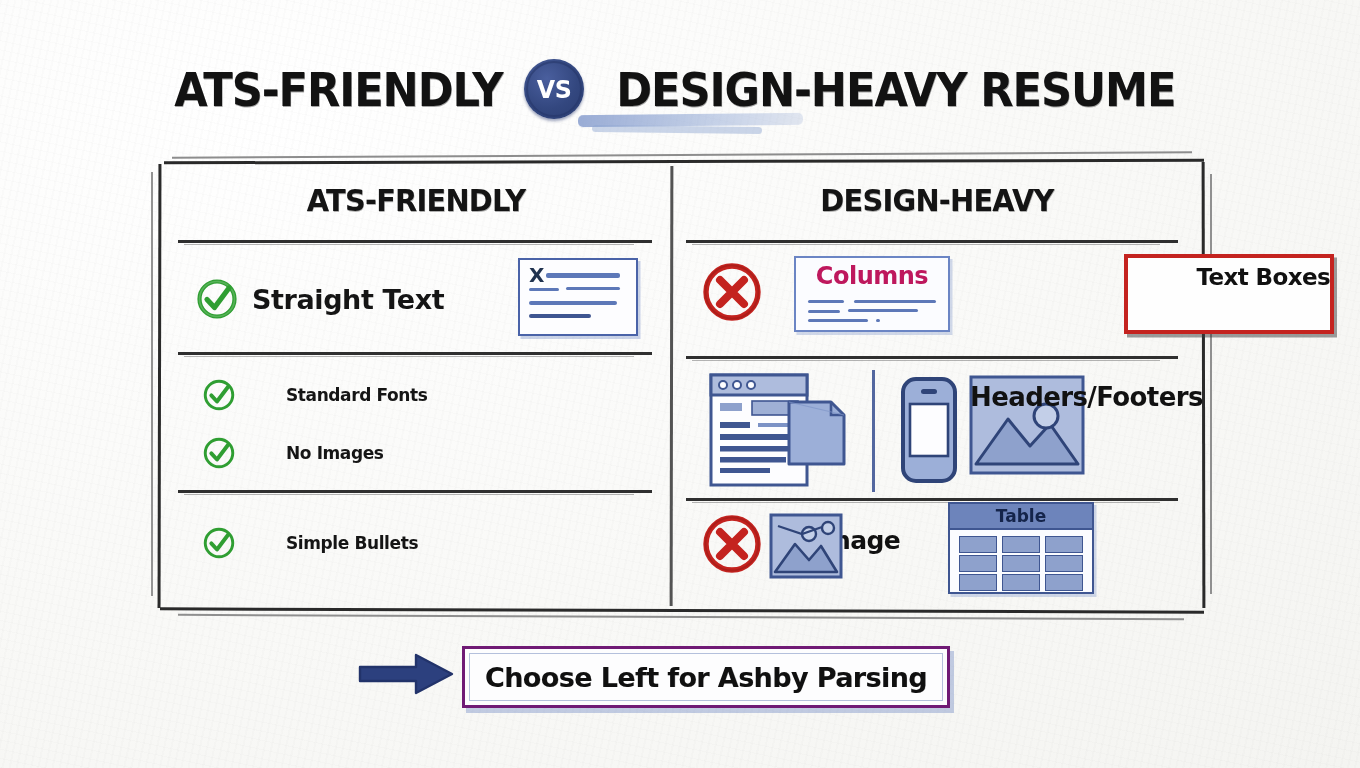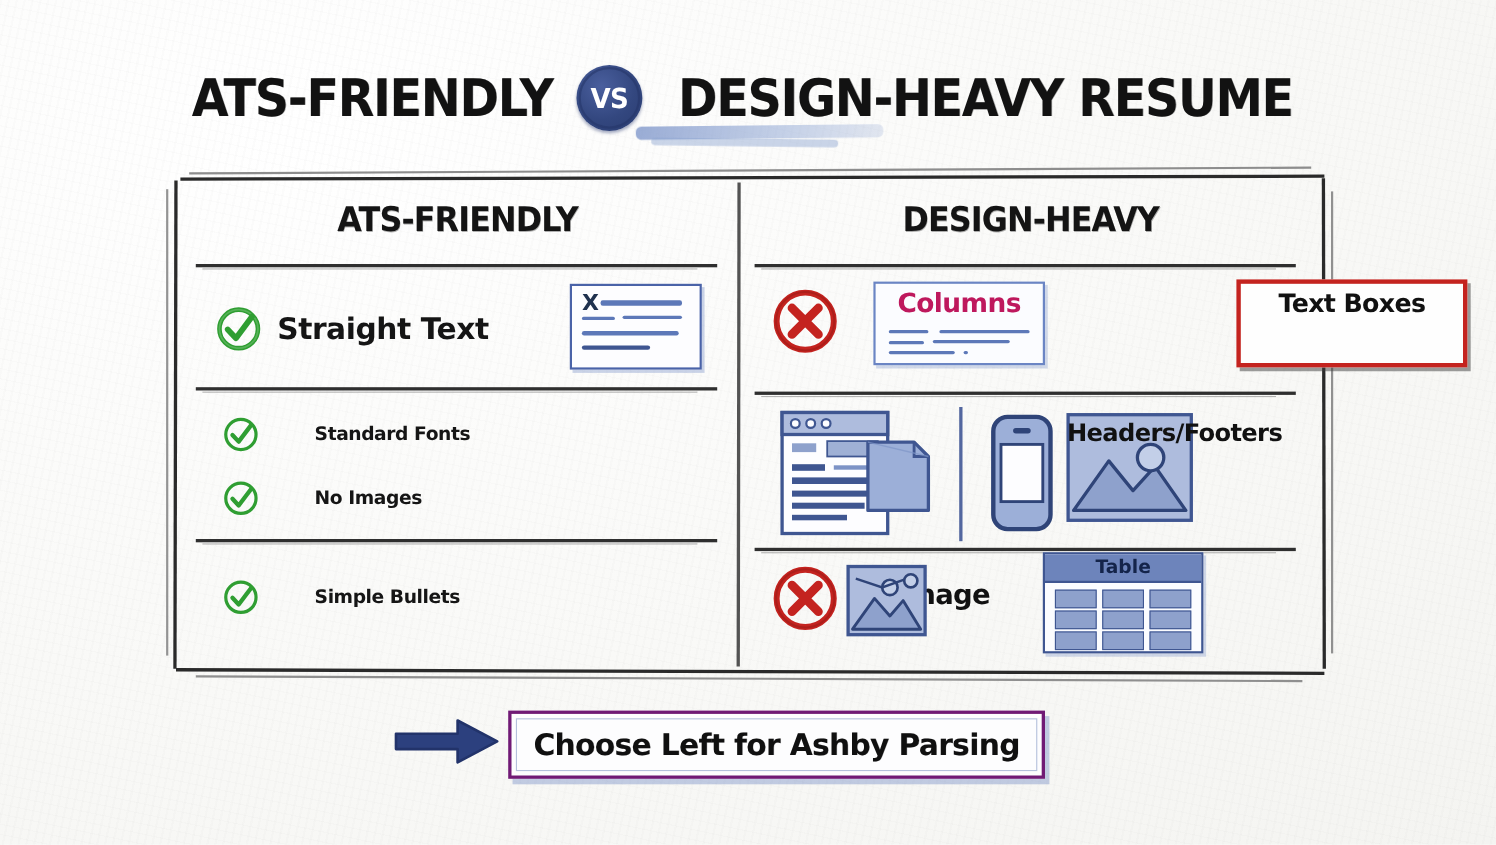--- a/index.html
+++ b/index.html
@@ -147,21 +147,21 @@
     color:#be185d;text-align:center;letter-spacing:-0.5px;
   }
 
   #textbox-red{
     position:absolute;left:448px;top:94px;width:202px;height:72px;
     border:4.5px solid #c4231f;background:#fefefe;
     box-shadow:3px 3.5px 0 rgba(60,60,60,0.5);
   }
   #textbox-red .tb-l1,#textbox-red .tb-l2{
     font-family:"DejaVu Sans", sans-serif;font-weight:600;font-size:23px;
-    color:#111;text-align:center;letter-spacing:-0.6px;line-height:1.14;
+    color:#111;text-align:right;letter-spacing:-0.6px;line-height:1.14;
   }
 
   .ic-label{
     position:absolute;
     font-family:"DejaVu Sans", sans-serif;font-weight:600;color:#111;
     letter-spacing:-0.6px;white-space:nowrap;
   }
 
   
   #callout{
@@ -330,21 +330,21 @@
       </svg>
     </span>
 
     <span style="position:absolute;left:292px;top:214px;">
       <svg width="118" height="104" viewBox="0 0 118 104">
         <rect x="3" y="3" width="112" height="96" fill="#aebcdd" stroke="#3f5691" stroke-width="3"></rect>
         <path d="M8 90 L40 45 L62 72 L82 50 L110 90 Z" fill="#8ea1cc" stroke="#2f4478" stroke-width="3" stroke-linejoin="round"></path>
         <circle cx="78" cy="42" r="12" fill="#c3cfe8" stroke="#2f4478" stroke-width="3"></circle>
       </svg>
     </span>
-    <span class="ic-label" style="left:294px;top:222px;font-size:22px;">Headers/Footers</span>
+    <span class="ic-label" style="left:294px;top:222px;font-size:26px;">Headers/Footers</span>
 
     <div class="hr-sketch" style="left:10px;top:338px;width:492px;"></div>
 
     <span class="xcirc" style="position:absolute;left:24px;top:352px;">
       <svg width="64" height="64" viewBox="0 0 64 64">
         <circle cx="32" cy="32" r="26" fill="none" stroke="#c4231f" stroke-width="5.4"></circle>
         <circle cx="32" cy="32" r="26.5" fill="none" stroke="#9d1a17" stroke-width="1.8" opacity="0.6" transform="rotate(-7 32 32)"></circle>
         <path d="M20 20 L44 44 M44 20 L20 44" stroke="#c4231f" stroke-width="8" stroke-linecap="round"></path>
       </svg>
     </span>

